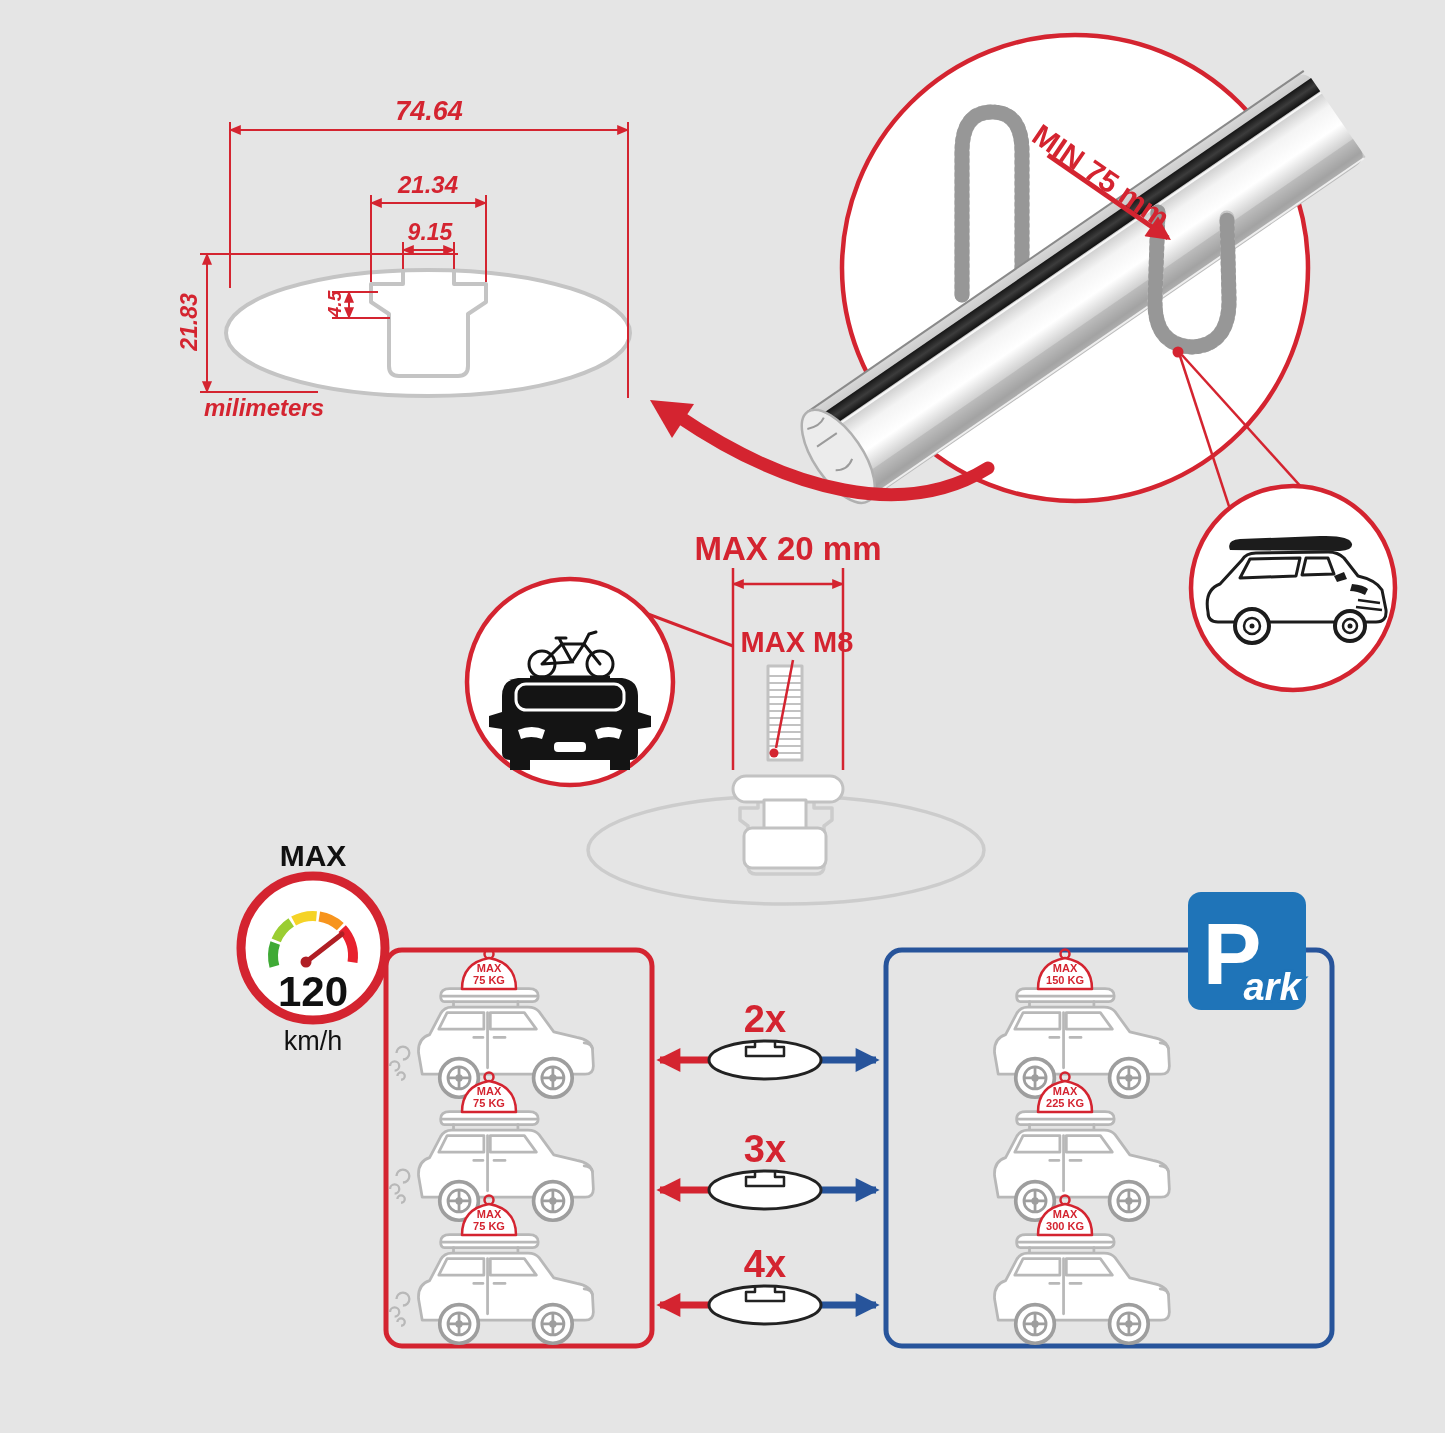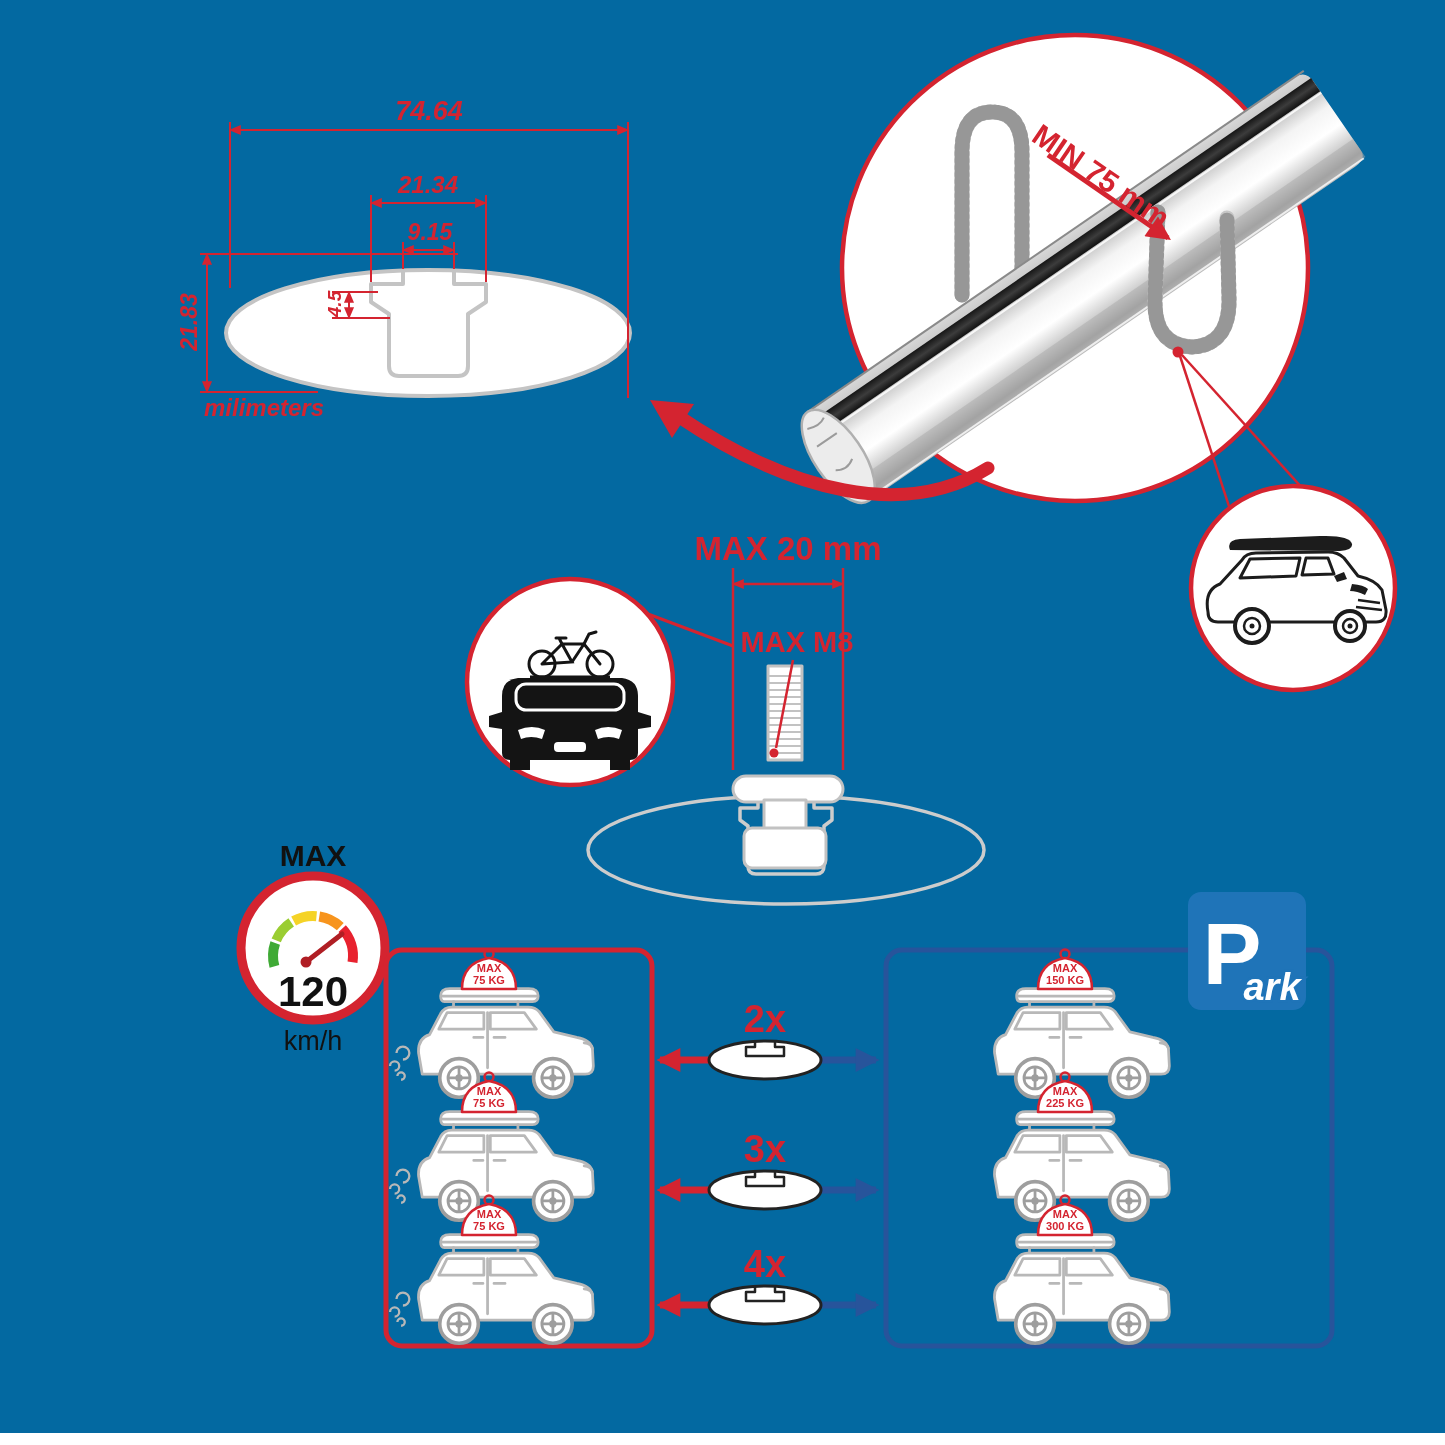--- a/index.html
+++ b/index.html
@@ -1,16 +1,16 @@
 <!DOCTYPE html>
 <html><head>
 <meta charset="utf-8">
 <style>
   html,body{margin:0;padding:0;background:#ffffff;}
-  .canvas{position:relative;width:1445px;height:1433px;background:#0369a1;overflow:hidden;}
+  .canvas{position:relative;width:1445px;height:1433px;background:#e5e5e5;overflow:hidden;}
   svg{display:block;}
   text{font-family:"Liberation Sans",sans-serif;}
   .red-dim{fill:#d42430;font-style:italic;font-weight:bold;}
   .red-label{fill:#d42430;font-weight:bold;}
   .blk{fill:#111111;font-weight:bold;}
   .bell-text{fill:#d42430;font-weight:bold;font-size:11px;text-anchor:middle;}
   .mult{fill:#d42430;font-weight:bold;font-size:38px;text-anchor:middle;}
 </style>
 </head>
 <body>

